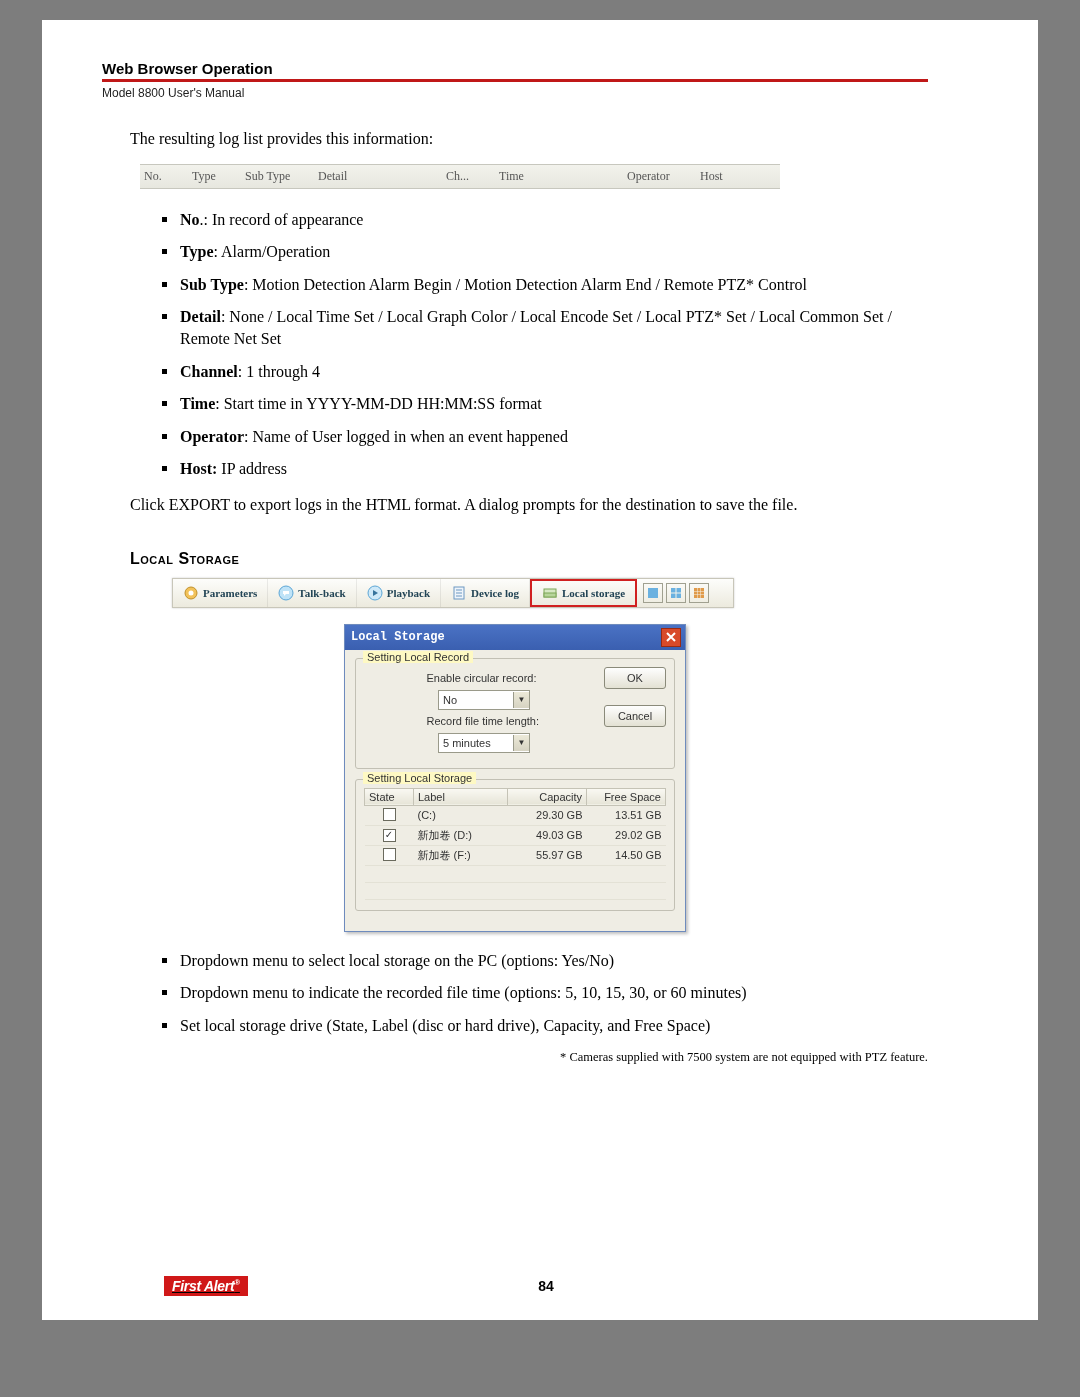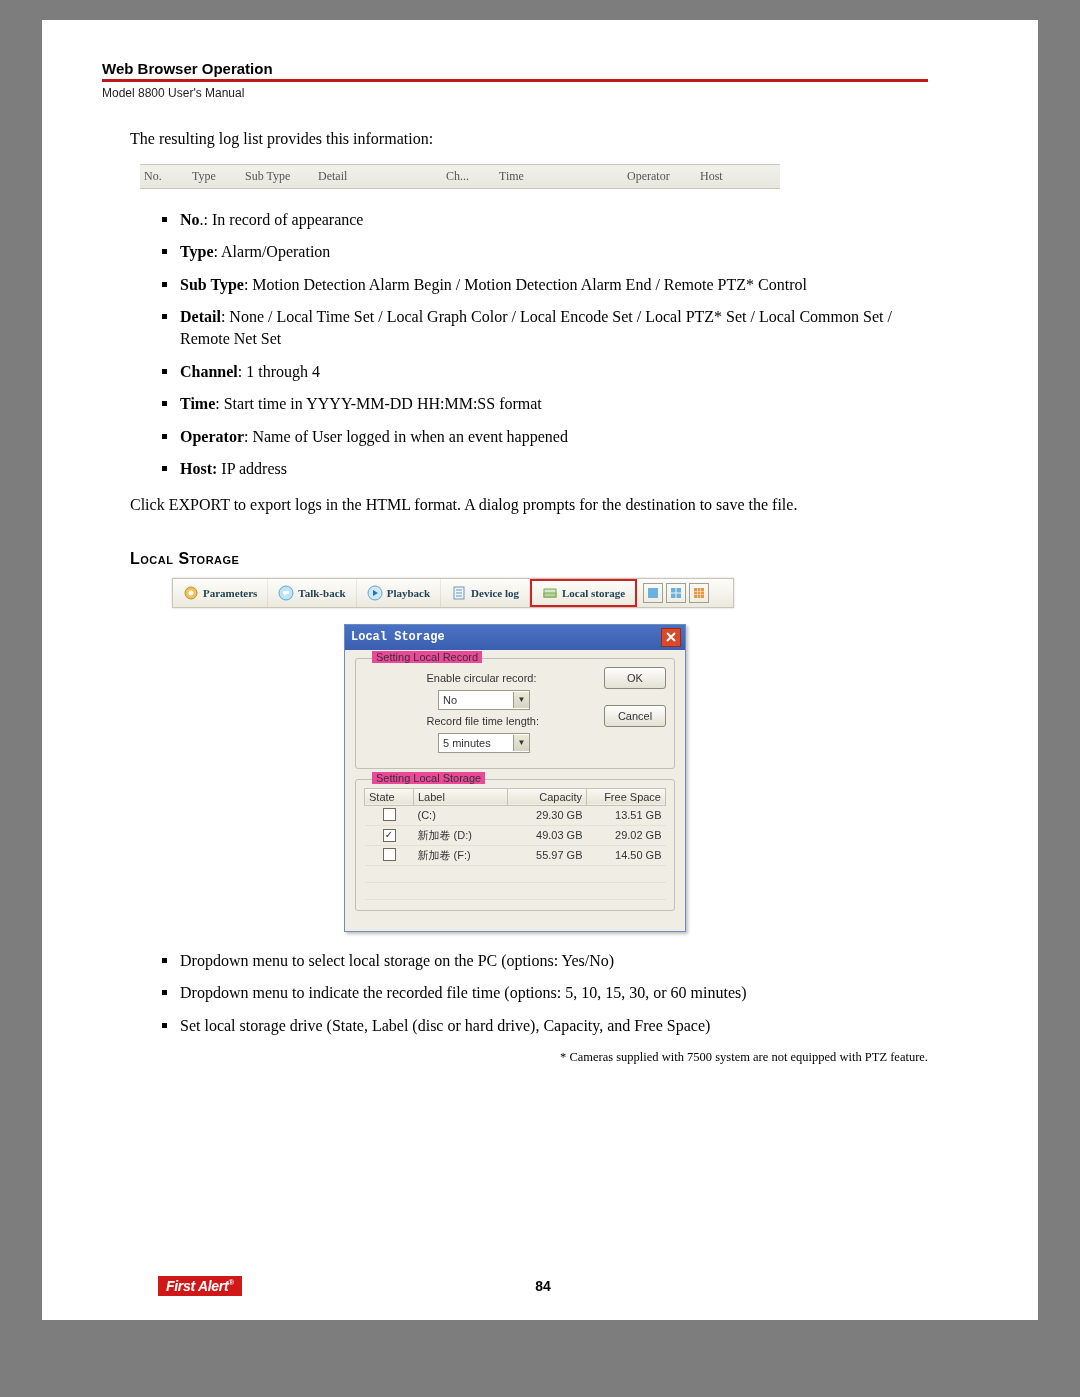--- a/index.html
+++ b/index.html
@@ -171,22 +171,22 @@
   .fieldset {
     border: 1px solid #c2c0b4;
     border-radius: 3px;
     padding: 8px 8px 10px 8px;
     margin-bottom: 10px;
     position: relative;
   }
   .legend {
     position: absolute;
     top: -8px;
-    left: 16px;
-    background: #ec4899;
+    left: 7px;
+    background: #fef9c3;
     padding: 0 4px;
     font-size: 11px;
   }
   .form-row {
     display:flex; align-items:center; gap:6px; margin:5px 0;flex-direction:column;
   }
   .form-label { width: 115px; }
   .select {
     width: 86px; height:18px;
     border:1px solid #9a9a8a; background:#fff;
@@ -236,25 +236,26 @@
   }
 
   .footnote {
     font-size: 12.5px;
     text-align: right;
     margin: 4px 0 0 0;
   }
   .footer {
     position: absolute;
     bottom: 24px;
-    left: 116px;
+    left: 122px;
     right: 110px;
     display: flex;
     justify-content: space-between;
     align-items: center;
+    text-decoration: underline;
   }
   .page-num {
     font-family: Arial, Helvetica, sans-serif;
     font-weight: bold;
     font-size: 14px;
     position:absolute;
     left:50%;
     transform:translateX(-50%);
   }
   .logo {

